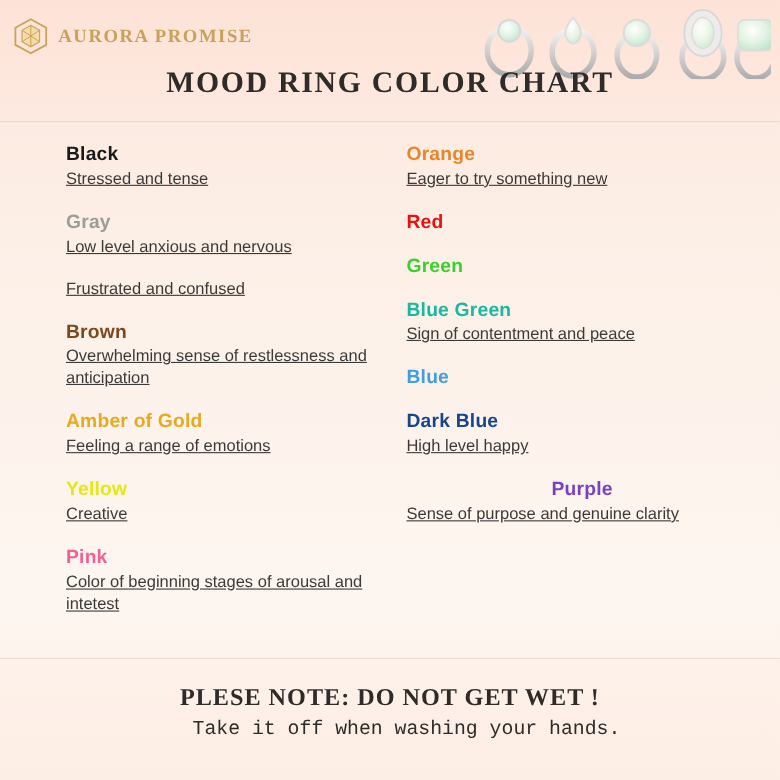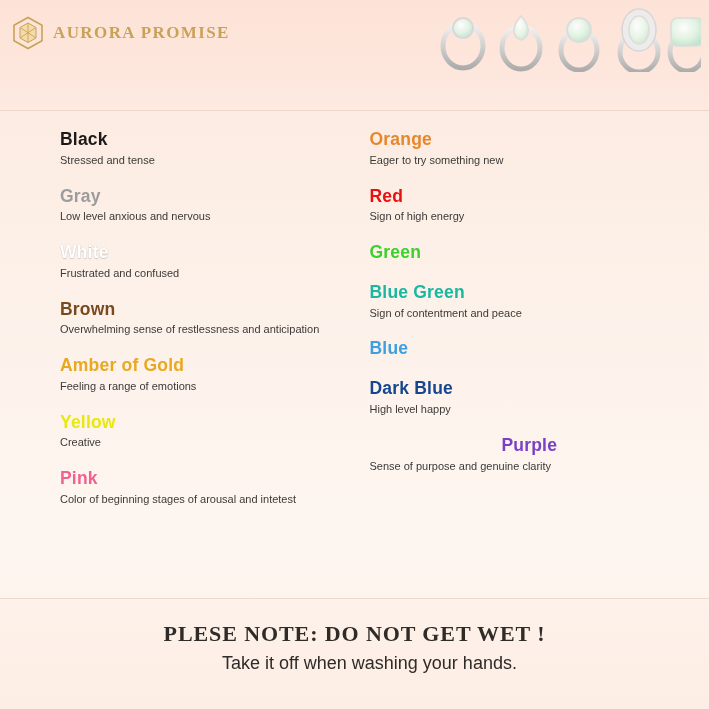--- a/index.html
+++ b/index.html
@@ -98,24 +98,25 @@
     margin-bottom: 18px;
   }
   .entry-name {
     font-size: 17.5px;
     font-weight: bold;
     line-height: 1.25;
     margin: 0 0 2px 0;
     letter-spacing: 0.2px;
   }
   .entry-desc {
-    font-size: 11px;
+    font-size: 15px;
     color: #3c3a38;
     line-height: 1.33;
     margin: 0;
+    text-decoration: underline;
   }
   .entry-name.outline-white {
     color: #ffffff;
     text-shadow: 0 0 1px rgba(160,150,145,0.55), 0 1px 1px rgba(150,140,135,0.35);
   }
 
   
   .footer {
     position: relative;
     height: 112px;
@@ -127,21 +128,21 @@
   }
   .footer-note {
     font-family: "Liberation Serif", serif;
     font-size: 22px;
     font-weight: bold;
     letter-spacing: 0.9px;
     color: #2f2b28;
     margin: 0 0 6px 0;
   }
   .footer-sub {
-    font-family: Liberation Sans, sans-serif;
+    font-family: Liberation Mono, monospace;
     font-size: 18px;
     color: #2f2b28;
     margin: 0;
     padding-left: 30px;
   }
 </style>
 </head>
 <body>
 
 <div class="page">
@@ -192,36 +193,36 @@
           <ellipse cx="208" cy="48" rx="19" ry="20" fill="none" stroke="url(#band)" stroke-width="5"></ellipse>
           <ellipse cx="208" cy="26" rx="17" ry="21" fill="#ededed" stroke="#d5d5d5" stroke-width="1.5"></ellipse>
           <ellipse cx="208" cy="26" rx="10" ry="14" fill="url(#op2)" stroke="#dcdcdc" stroke-width="1.4"></ellipse>
 
           <ellipse cx="256" cy="48" rx="17" ry="19" fill="none" stroke="url(#band)" stroke-width="5"></ellipse>
           <rect x="240" y="14" width="32" height="28" rx="6" fill="url(#op1)" stroke="#dcdcdc" stroke-width="1.6"></rect>
         </g>
       </svg>
     </div>
 
+    <div class="chart-title">MOOD RING COLOR CHART</div>
   </div>
 
   <div class="content">
     <div class="columns">
 
       <div class="col col-left">
         <div class="entry">
           <p class="entry-name" style="color: rgb(26, 26, 26);">Black</p>
           <p class="entry-desc">Stressed and tense</p>
         </div>
         <div class="entry">
           <p class="entry-name" style="color: rgb(156, 156, 156);">Gray</p>
           <p class="entry-desc">Low level anxious and nervous</p>
         </div>
         <div class="entry">
-          <p class="entry-name outline-white" style="color: rgb(255, 255, 255);">White</p>
           <p class="entry-desc">Frustrated and confused</p>
         </div>
         <div class="entry">
           <p class="entry-name" style="color: rgb(122, 74, 30);">Brown</p>
           <p class="entry-desc">Overwhelming sense of restlessness and anticipation</p>
         </div>
         <div class="entry">
           <p class="entry-name" style="color: rgb(232, 168, 32);">Amber of Gold</p>
           <p class="entry-desc">Feeling a range of emotions</p>
         </div>
@@ -235,21 +236,20 @@
         </div>
       </div>
 
       <div class="col col-right">
         <div class="entry">
           <p class="entry-name" style="color: rgb(232, 134, 42);">Orange</p>
           <p class="entry-desc">Eager to try something new</p>
         </div>
         <div class="entry">
           <p class="entry-name" style="color: rgb(232, 16, 16);">Red</p>
-          <p class="entry-desc">Sign of high energy</p>
         </div>
         <div class="entry">
           <p class="entry-name" style="color: rgb(57, 209, 42);">Green</p>
         </div>
         <div class="entry">
           <p class="entry-name" style="color: rgb(25, 184, 160);">Blue Green</p>
           <p class="entry-desc">Sign of contentment and peace</p>
         </div>
         <div class="entry">
           <p class="entry-name" style="color: rgb(63, 159, 224);">Blue</p>

